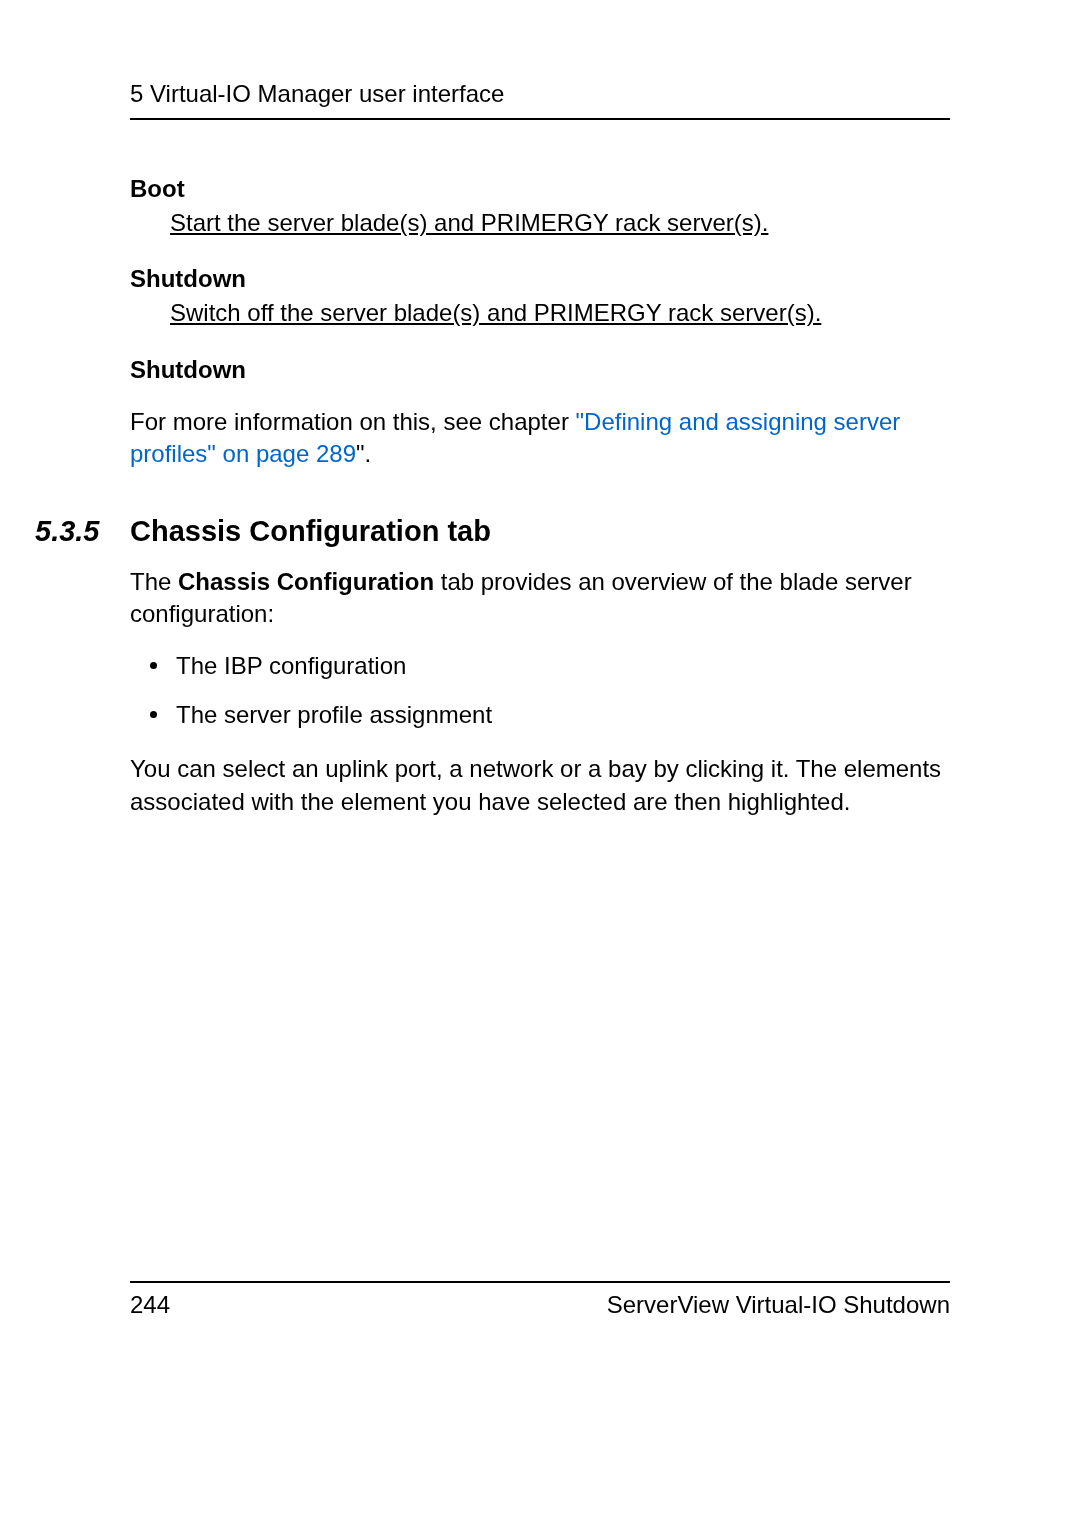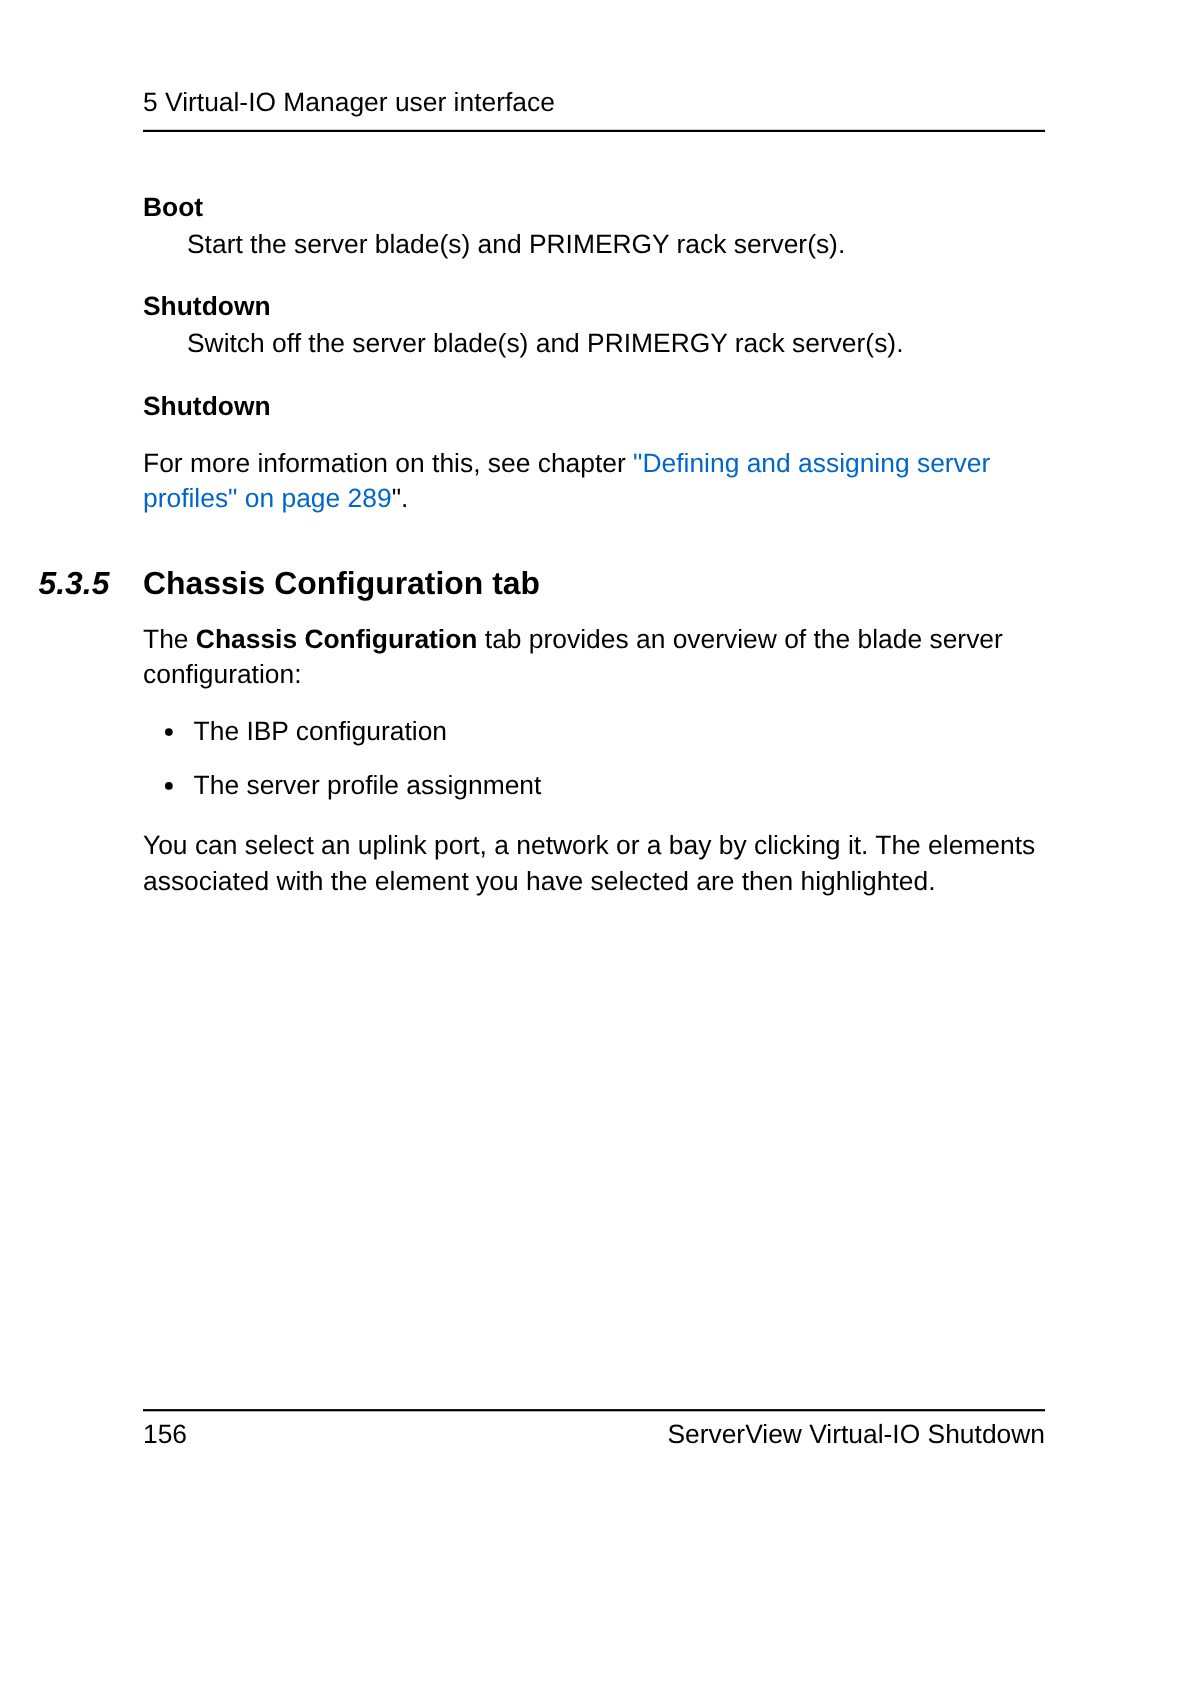--- a/index.html
+++ b/index.html
@@ -34,20 +34,21 @@
   }
   .dl-term {
     font-weight: 700;
     font-size: 24px;
     margin: 0;
   }
   .dl-def {
     font-size: 24px;
     margin: 4px 0 0 40px;
     line-height: 1.35;
+    text-decoration: underline;
   }
   .block-gap {
     margin-top: 26px;
   }
   .para {
     font-size: 24px;
     margin: 22px 0 0 0;
     line-height: 1.35;
   }
   a.xref {
@@ -163,17 +164,17 @@
       </ul>
 
       <p class="para">You can select an uplink port, a network or a bay by clicking it. The elements associated with the element you have selected are then highlighted.</p>
     </div>
 
   </div>
 
   <div class="footer">
     <hr class="hr-bot">
     <div class="footer-row">
-      <span>156</span>
+      <span>244</span>
       <span>ServerView Virtual-IO Shutdown</span>
     </div>
   </div>
 </div>
 
 </body></html>

